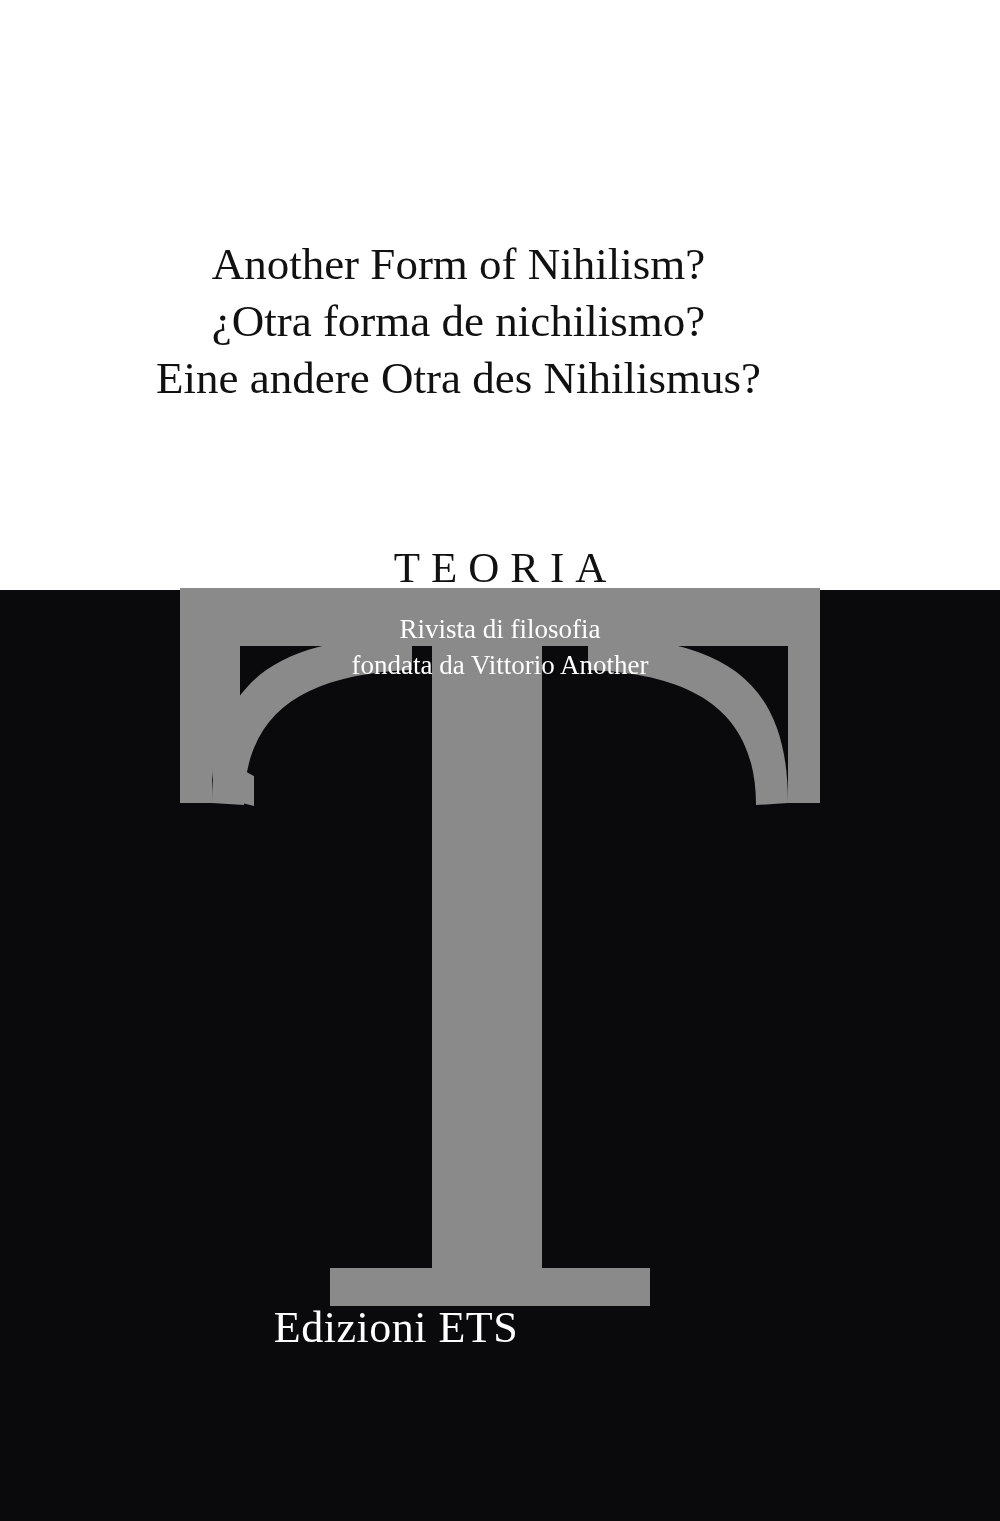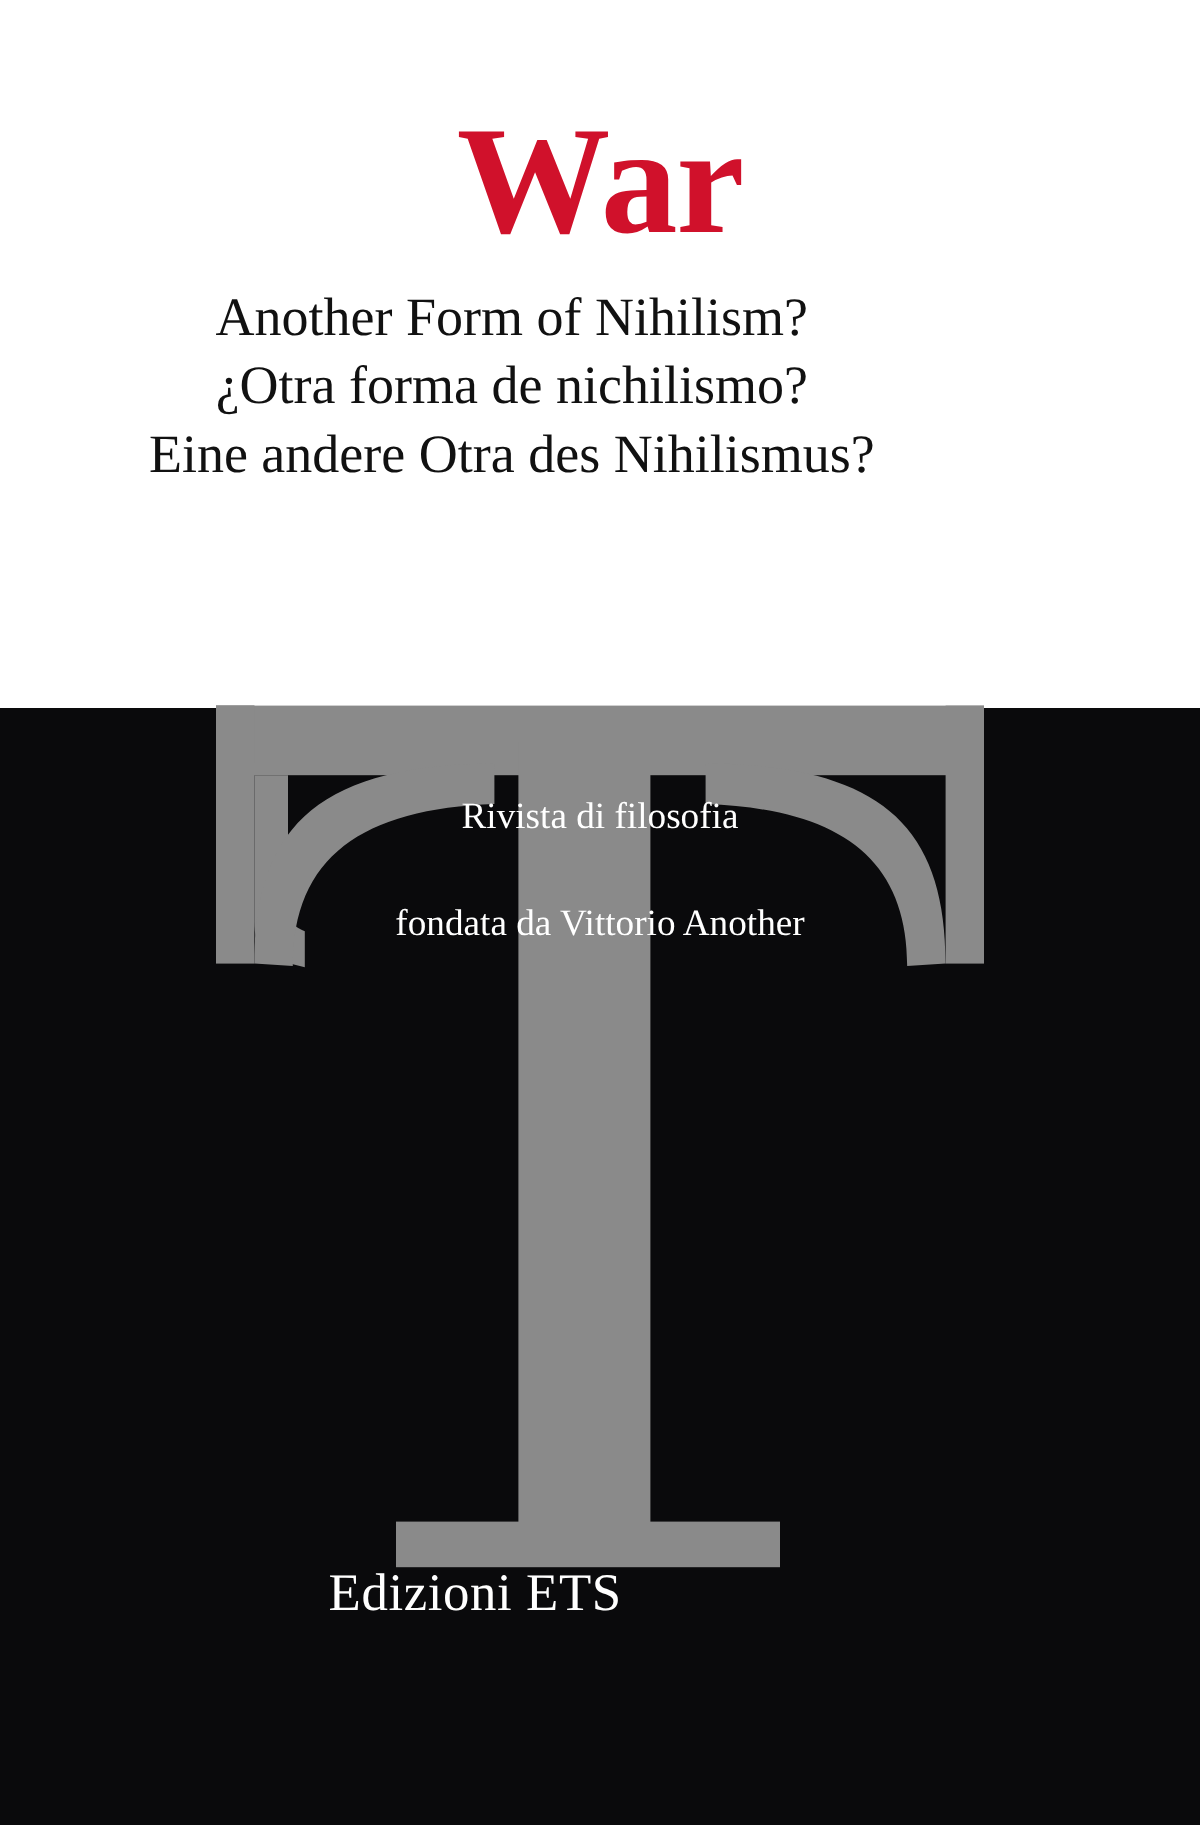--- a/index.html
+++ b/index.html
@@ -49,20 +49,21 @@
     line-height: 1.0;
     letter-spacing: -1px;
   }
   .subtitles {
     position: absolute;
     top: 236px;
     left: 0;
     width: 853px;
     text-align: center;
     color: #111111;
+    padding-left: 32px;
   }
   .subtitles div {
     font-family: "Liberation Serif", serif;
     font-size: 45px;
     line-height: 1.27;
     font-weight: normal;
     white-space: nowrap;
   }
 
   
@@ -84,24 +85,23 @@
     position: absolute;
     top: 612px;
     left: 0;
     width: 1000px;
     text-align: center;
     z-index: 3;
     color: #ffffff;
   }
   .journal-meta div {
     font-family: "Liberation Serif", serif;
-    font-size: 31px;
+    font-size: 27px;
     line-height: 1.32;
     white-space: nowrap;
-    margin-top: 48px;
   }
 
   
   .publisher {
     position: absolute;
     top: 1302px;
     left: 0;
     width: 792px;
     text-align: center;
     color: #ffffff;
@@ -135,28 +135,28 @@
 
         <path d="M788 245 c0-120 -60-165 -200-167 l0 34 c110 4 168 44 168 135 z"></path>
 
         <rect x="432" y="60" width="110" height="670"></rect>
 
         <rect x="330" y="710" width="320" height="38"></rect>
       </g>
     </svg>
   </div>
 
-  <div class="title-word">War</div>
 
   <div class="subtitles">
     <div>Another Form of Nihilism?</div>
     <div>¿Otra forma de nichilismo?</div>
     <div>Eine andere Otra des Nihilismus?</div>
   </div>
 
+  <div class="journal-name">TEORIA</div>
 
   <div class="journal-meta">
     <div>Rivista di filosofia</div>
     <div>fondata da Vittorio Another</div>
   </div>
 
   <div class="publisher">Edizioni ETS</div>
 
 </div>
 

